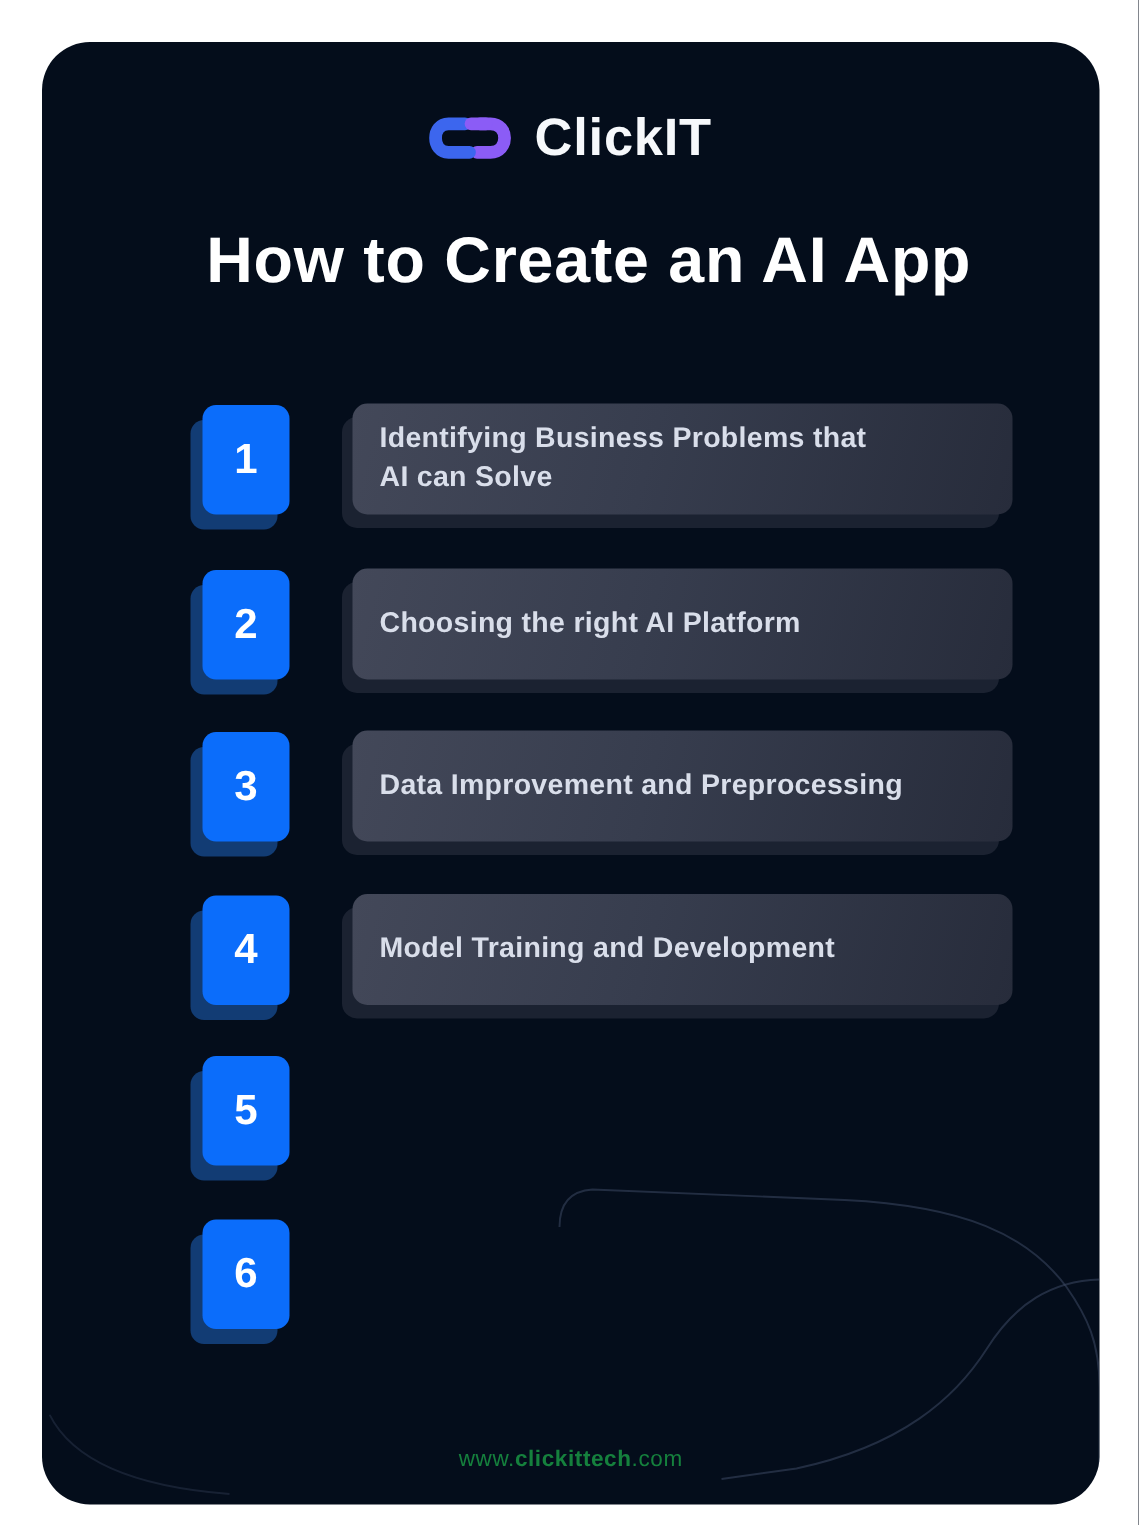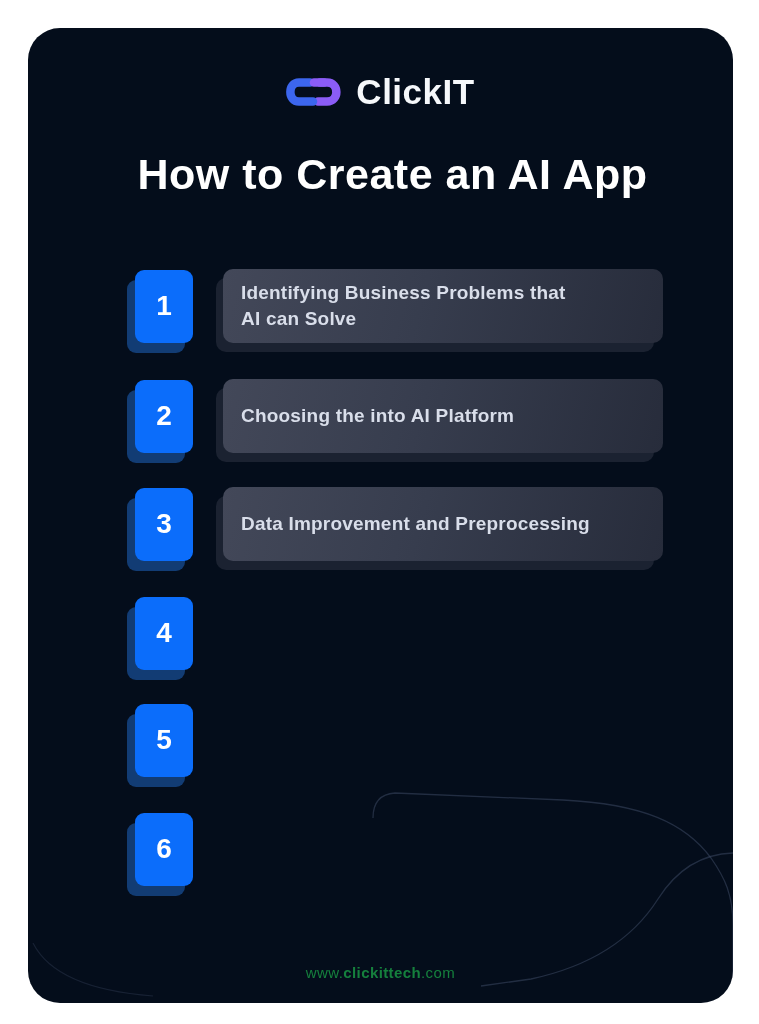--- a/index.html
+++ b/index.html
@@ -38,21 +38,21 @@
   .num-shadow{
     position:absolute;left:-8px;top:10px;width:58px;height:73px;
     background:#123c74;border-radius:9px;
   }
   .num-box{
     position:absolute;left:0;top:0;width:58px;height:73px;
     background:#0b6dfb;border-radius:9px;
     display:flex;align-items:center;justify-content:center;
     color:#ffffff;font-size:28px;font-weight:bold;
   }
-  .panel-wrap{position:relative;width:440px;height:74px;margin-left:30px;flex:0 0 auto;}
+  .panel-wrap{position:relative;width:440px;height:74px;margin-left:42px;flex:0 0 auto;}
   .panel-shadow{
     position:absolute;left:-7px;top:9px;width:438px;height:74px;
     background:#1b2231;border-radius:10px;
   }
   .panel{
     position:absolute;left:0;top:0;width:440px;height:74px;
     background:linear-gradient(105deg,#434859 0%,#373d4e 45%,#272c3b 100%);
     border-radius:10px;
     display:flex;align-items:center;
   }
@@ -116,21 +116,21 @@
   <div class="step-row row-2">
     <div class="num-wrap">
       <div class="num-shadow"></div>
       <div class="num-box">
         <span>2</span>
       </div>
     </div>
     <div class="panel-wrap">
       <div class="panel-shadow"></div>
       <div class="panel">
-        <span class="step-label">Choosing the into AI Platform</span>
+        <span class="step-label">Choosing the right AI Platform</span>
       </div>
     </div>
   </div>
 
   <div class="step-row row-3">
     <div class="num-wrap">
       <div class="num-shadow"></div>
       <div class="num-box">
         <span>3</span>
       </div>
@@ -141,20 +141,26 @@
         <span class="step-label">Data Improvement and Preprocessing</span>
       </div>
     </div>
   </div>
 
   <div class="step-row row-4">
     <div class="num-wrap">
       <div class="num-shadow"></div>
       <div class="num-box">
         <span>4</span>
+      </div>
+    </div>
+    <div class="panel-wrap">
+      <div class="panel-shadow"></div>
+      <div class="panel">
+        <span class="step-label">Model Training and Development</span>
       </div>
     </div>
   </div>
 
   <div class="step-row row-5">
     <div class="num-wrap">
       <div class="num-shadow"></div>
       <div class="num-box">
         <span>5</span>
       </div>

